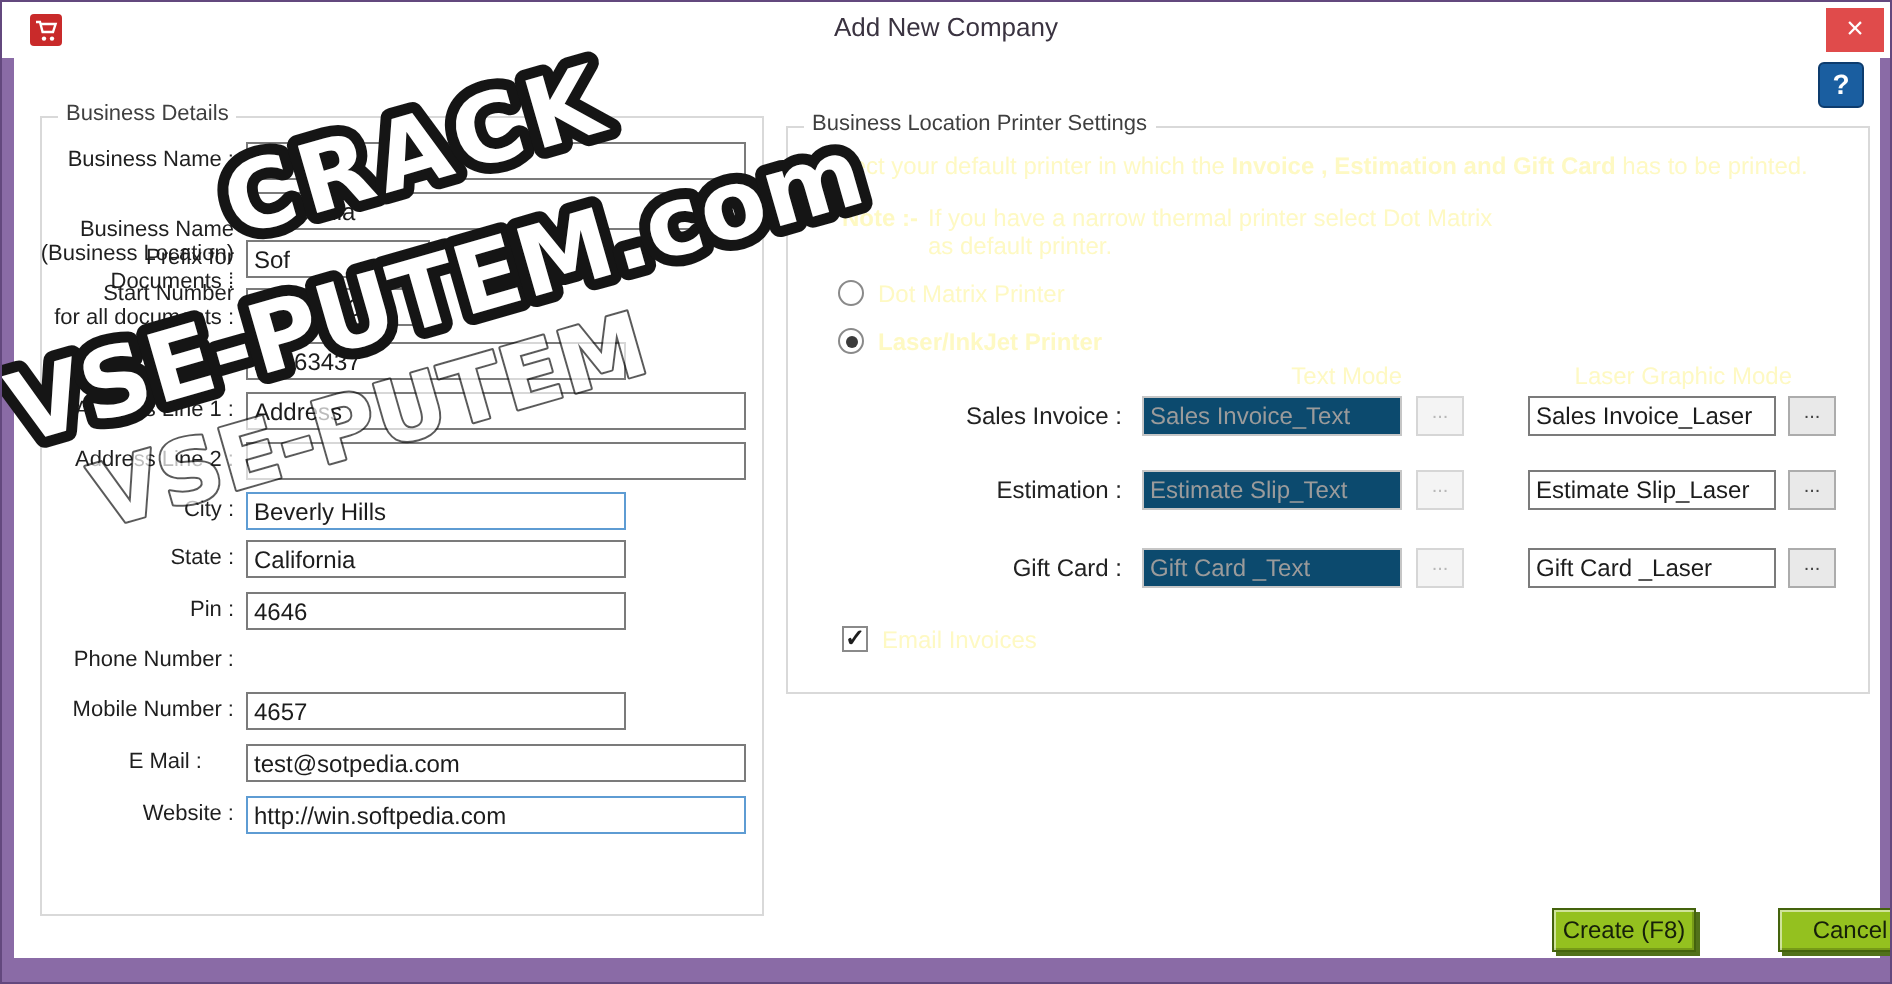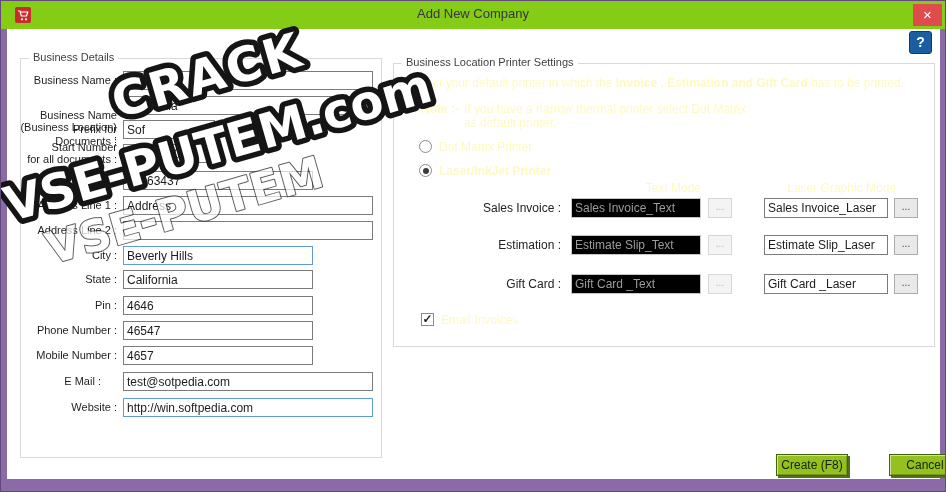--- a/index.html
+++ b/index.html
@@ -1,29 +1,29 @@
 <!DOCTYPE html>
 <html><head>
 <meta charset="utf-8">
 <style>
   html,body{margin:0;padding:0;background:#d7d7d7;font-family:"Liberation Sans",sans-serif;}
   #window{position:relative;width:946px;height:492px;background:#8a6ba6;border:1px solid #63487e;box-sizing:border-box;overflow:hidden;}
-  .titlebar{position:absolute;left:0;top:0;width:100%;height:28px;background:#84cc16;}
+  .titlebar{position:absolute;left:0;top:0;width:100%;height:28px;background:#ffffff;}
   .app-icon{position:absolute;left:14px;top:6px;width:16px;height:16px;}
   .title{position:absolute;left:0;top:5px;width:100%;text-align:center;font-size:13px;color:#3a3340;}
   .close-btn{position:absolute;left:912px;top:3px;width:29px;height:22px;background:#e04b4b;color:#fff;
     font-size:15px;line-height:22px;text-align:center;cursor:pointer;}
   .body-bg{position:absolute;left:6px;top:28px;width:933px;height:450px;background:#ffffff;}
   .groupbox{position:absolute;border:1px solid #d9d9d9;background:#fff;}
   .legend{position:absolute;top:-8px;left:8px;background:#fff;padding:0 4px;font-size:11px;color:#3f3f3f;white-space:nowrap;}
   .flabel{position:absolute;width:100px;text-align:right;font-size:11px;color:#1f1f1f;line-height:12px;}
   .fin{position:absolute;height:19px;border:1px solid #7b7b7b;font-family:"Liberation Sans",sans-serif;
     font-size:12px;padding:0 3px;color:#1c1c1c;background:#fff;box-sizing:border-box;outline:none;}
   .fin.focus{border-color:#5e9cd3;}
-  .fin.disabled{background:#000000;color:#9b9b9b;border-color:#c6c6c6;}
+  .fin.disabled{background:#0c4a6e;color:#9b9b9b;border-color:#c6c6c6;}
   .ptext{position:absolute;font-size:12px;color:#fef9c3;}
   .plabel{position:absolute;width:130px;text-align:right;font-size:12px;color:#222;}
   .colhead{position:absolute;text-align:right;font-size:12px;color:#fef9c3;}
   .radio{position:absolute;width:13px;height:13px;border:1px solid #8a8a8a;border-radius:50%;background:#fff;box-sizing:border-box;}
   .radio.checked::after{content:"";position:absolute;left:2.5px;top:2.5px;width:6px;height:6px;border-radius:50%;background:#3b3b3b;}
   .checkbox{position:absolute;width:13px;height:13px;border:1px solid #8a8a8a;background:#fff;box-sizing:border-box;
     font-size:12px;line-height:11px;text-align:center;color:#1d1d1d;font-weight:bold;}
   .browse-btn{position:absolute;width:24px;height:20px;background:#e9e9e9;border:1px solid #acacac;
     font-size:10px;line-height:16px;text-align:center;color:#444;box-sizing:border-box;cursor:pointer;}
   .browse-btn.disabled{background:#f4f4f4;border-color:#d6d6d6;color:#b8b8b8;cursor:default;}
@@ -84,21 +84,20 @@
   <label class="flabel" style="left:16px;top:248px;"><span>City :</span></label>
   <input class="fin focus" style="left: 122px; top: 245px; width: 190px;" value="Beverly Hills">
 
   <label class="flabel" style="left:16px;top:272px;"><span>State :</span></label>
   <input class="fin" style="left: 122px; top: 269px; width: 190px;" value="California">
 
   <label class="flabel" style="left:16px;top:298px;"><span>Pin :</span></label>
   <input class="fin" style="left: 122px; top: 295px; width: 190px;" value="4646">
 
   <label class="flabel" style="left:16px;top:323px;"><span>Phone Number :</span></label>
-  <input class="fin" style="left: 122px; top: 320px; width: 190px;" value="46547">
 
   <label class="flabel" style="left:16px;top:348px;"><span>Mobile Number :</span></label>
   <input class="fin" style="left: 122px; top: 345px; width: 190px;" value="4657">
 
   <label class="flabel" style="left:0;top:374px;"><span>E Mail :</span></label>
   <input class="fin" style="left: 122px; top: 371px; width: 250px;" value="test@sotpedia.com">
 
   <label class="flabel" style="left:16px;top:400px;"><span>Website :</span></label>
   <input class="fin focus" style="left: 122px; top: 397px; width: 250px;" value="http://win.softpedia.com">
 

